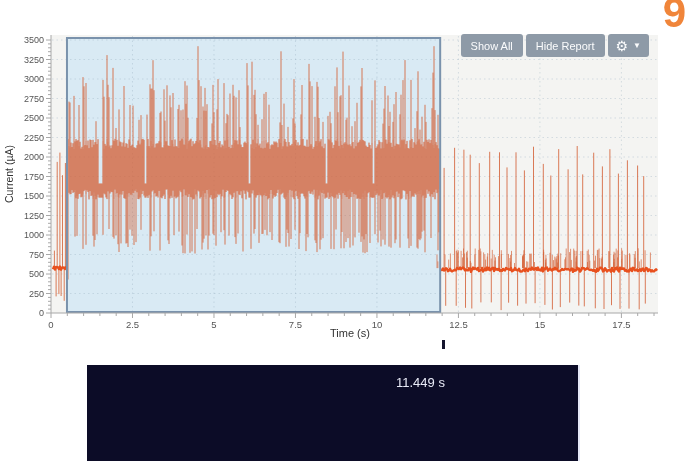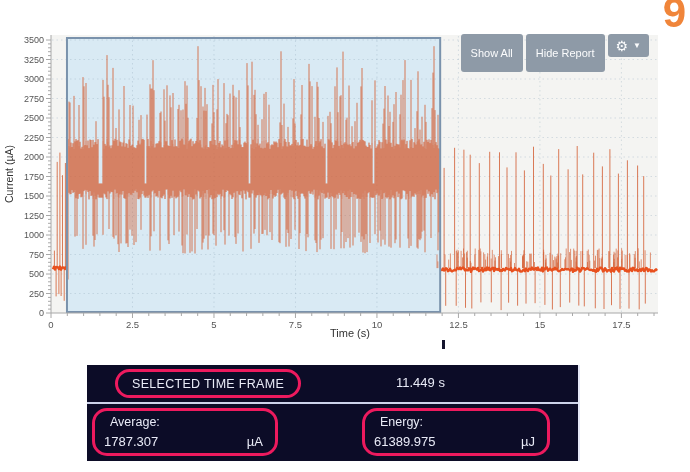--- a/index.html
+++ b/index.html
@@ -2,21 +2,21 @@
 <html style="--c-button: #8e9aa7; --c-panel: #0c0c27; --c-pink: #ed1a5e; --c-annot: #f0853a;"><head>
 <meta charset="utf-8">
 <style>
   html,body{margin:0;padding:0;background:#ffffff;}
   .page{position:relative;width:690px;height:472px;background:#ffffff;overflow:hidden;
         font-family:"Liberation Sans",sans-serif;}
   .chart-region{position:absolute;left:0;top:0;width:690px;height:360px;}
   #chart-svg{position:absolute;left:0;top:0;}
   .toolbar{position:absolute;top:34px;right:41px;display:flex;gap:3px;}
   .toolbar button{background:var(--c-button,#8e9aa7);color:#fbfcfd;border:none;border-radius:3px;
-        font-family:"Liberation Sans",sans-serif;font-size:11px;padding:19px 10px;height:23px;
+        font-family:"Liberation Sans",sans-serif;font-size:11px;padding:4px 10px;height:23px;
         display:flex;align-items:center;cursor:pointer;}
   .toolbar button.gear{padding:2px 8px;gap:5px;}
   .toolbar .gear-glyph{font-size:14px;line-height:1;}
   .toolbar .caret{font-size:8px;line-height:1;}
   .step-number{position:absolute;top:-8px;right:4px;font-size:42px;font-weight:bold;
         color:var(--c-annot,#f0853a);line-height:1;}
   .cursor-mark{position:absolute;left:442px;top:340px;width:3px;height:9px;background:#15152e;}
   .report-panel{position:absolute;left:87px;top:365px;width:491px;height:96px;
         background:var(--c-panel,#0c0c27);color:#e9ebf7;border-right:2px solid #e6e9f7;}
   .report-row1{position:relative;height:37px;display:flex;align-items:center;padding-left:28px;box-sizing:border-box;}
@@ -218,35 +218,16 @@
         <span class="caret">▼</span>
       </button>
     </div>
 
     <div class="step-number">9</div>
     <div class="cursor-mark"></div>
   </div>
 
   <div class="report-panel">
     <div class="report-row1">
-      <span class="pink-box stf">
-        <span class="stf-label">SELECTED TIME FRAME</span>
-      </span>
       <span class="stf-value">11.449 s</span>
-    </div>
-    <div class="report-row2">
-      <div class="pink-box metric avg">
-        <div class="metric-label">Average:</div>
-        <div class="metric-line">
-          <span>1787.307</span>
-          <span>µA</span>
-        </div>
-      </div>
-      <div class="pink-box metric energy">
-        <div class="metric-label">Energy:</div>
-        <div class="metric-line">
-          <span>61389.975</span>
-          <span>µJ</span>
-        </div>
-      </div>
     </div>
   </div>
 </div>
 
 </body></html>

